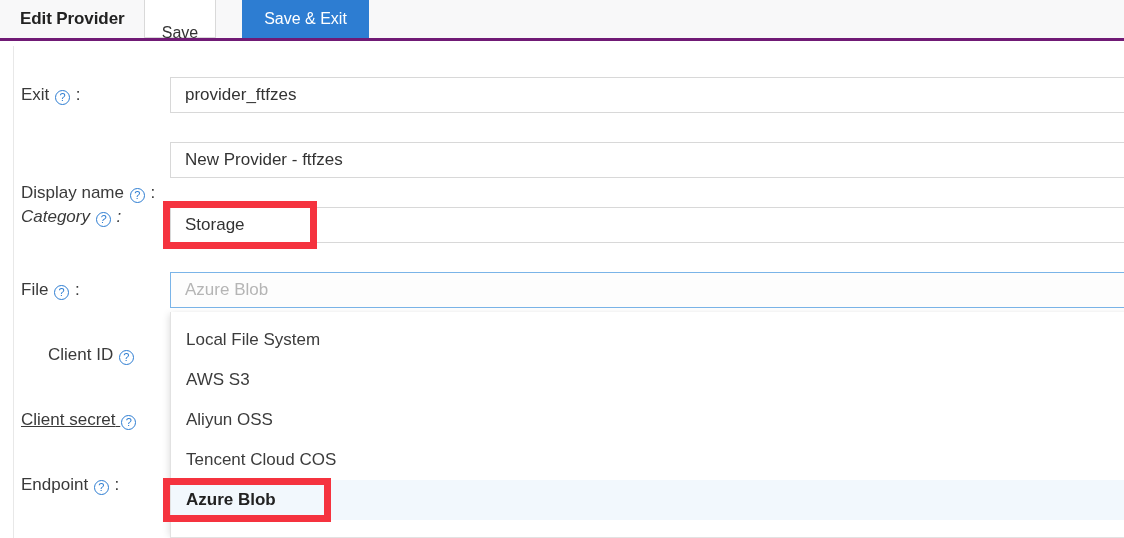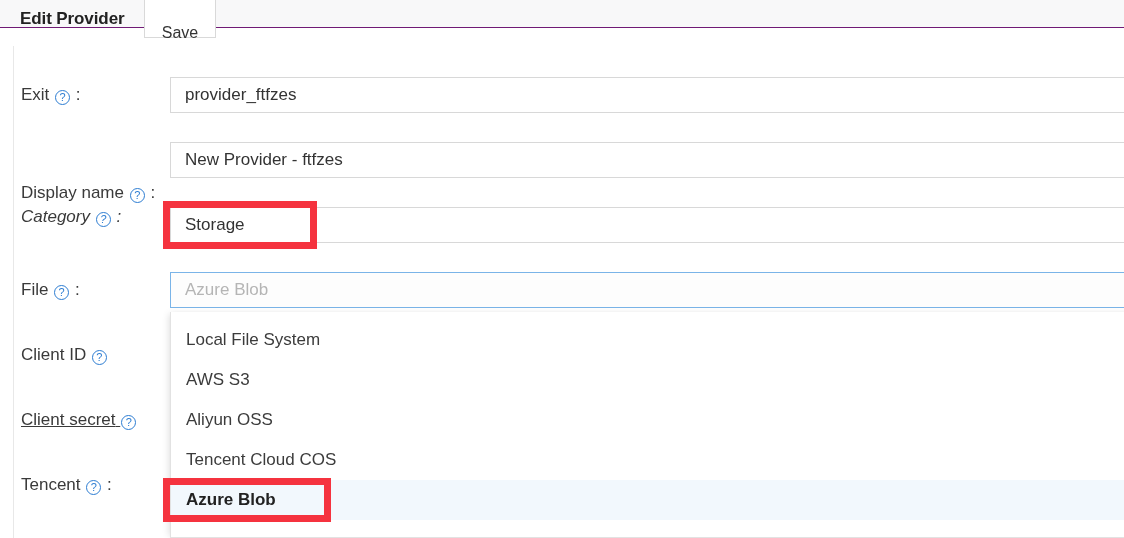--- a/index.html
+++ b/index.html
@@ -17,23 +17,23 @@
     width: 1124px;
     height: 538px;
     background: #ffffff;
     overflow: hidden;
   }
 
   
   .header {
     position: absolute;
     left: 0; top: 0;
-    width: 1124px; height: 28px;
+    width: 1124px; height: 41px;
     background: #f8f8f9;
-    border-bottom: 1px solid #701a75;
+    border-bottom: 3px solid #701a75;
   }
   .header-title {
     position: absolute;
     left: 20px; top: 0;
     height: 38px;
     line-height: 38px;
     font-size: 17px;
     font-weight: bold;
     color: #222222;
     letter-spacing: -0.1px;
@@ -165,20 +165,21 @@
   }
 </style>
 </head>
 <body>
 
 <div id="app">
 
   <div class="header">
     <div class="header-title">Edit Provider</div>
     <button class="btn-save">Save</button>
+    <button class="btn-save-exit">Save &amp; Exit</button>
   </div>
 
   <div class="left-rule"></div>
 
   <div class="form-row">
     <div class="field-label" style="top:84px;">
       <span>Exit</span>
       <span class="help-icon">?</span>
       <span>:</span>
     </div>
@@ -206,38 +207,38 @@
   <div class="form-row">
     <div class="field-label" style="top:279px;">
       <span>File</span>
       <span class="help-icon">?</span>
       <span>:</span>
     </div>
     <input class="field-input focused" style="top: 272px;" type="text" placeholder="Azure Blob">
   </div>
 
   <div class="form-row">
-    <div class="field-label" style="top:344px;">
+    <div class="field-label" style="top:344px;margin-left:27px;">
       <span>Client ID</span>
       <span class="help-icon">?</span>
       <span></span>
     </div>
   </div>
 
   <div class="form-row">
     <div class="field-label" style="top:409px;text-decoration:underline;">
       <span>Client secret</span>
       <span class="help-icon">?</span>
       <span></span>
     </div>
   </div>
 
   <div class="form-row">
     <div class="field-label" style="top:474px;">
-      <span>Tencent</span>
+      <span>Endpoint</span>
       <span class="help-icon">?</span>
       <span>:</span>
     </div>
     <input class="field-input" style="top: 521px;" type="text" value="">
   </div>
 
   <div class="dropdown">
     <div class="dd-item">Local File System</div>
     <div class="dd-item">AWS S3</div>
     <div class="dd-item">Aliyun OSS</div>

